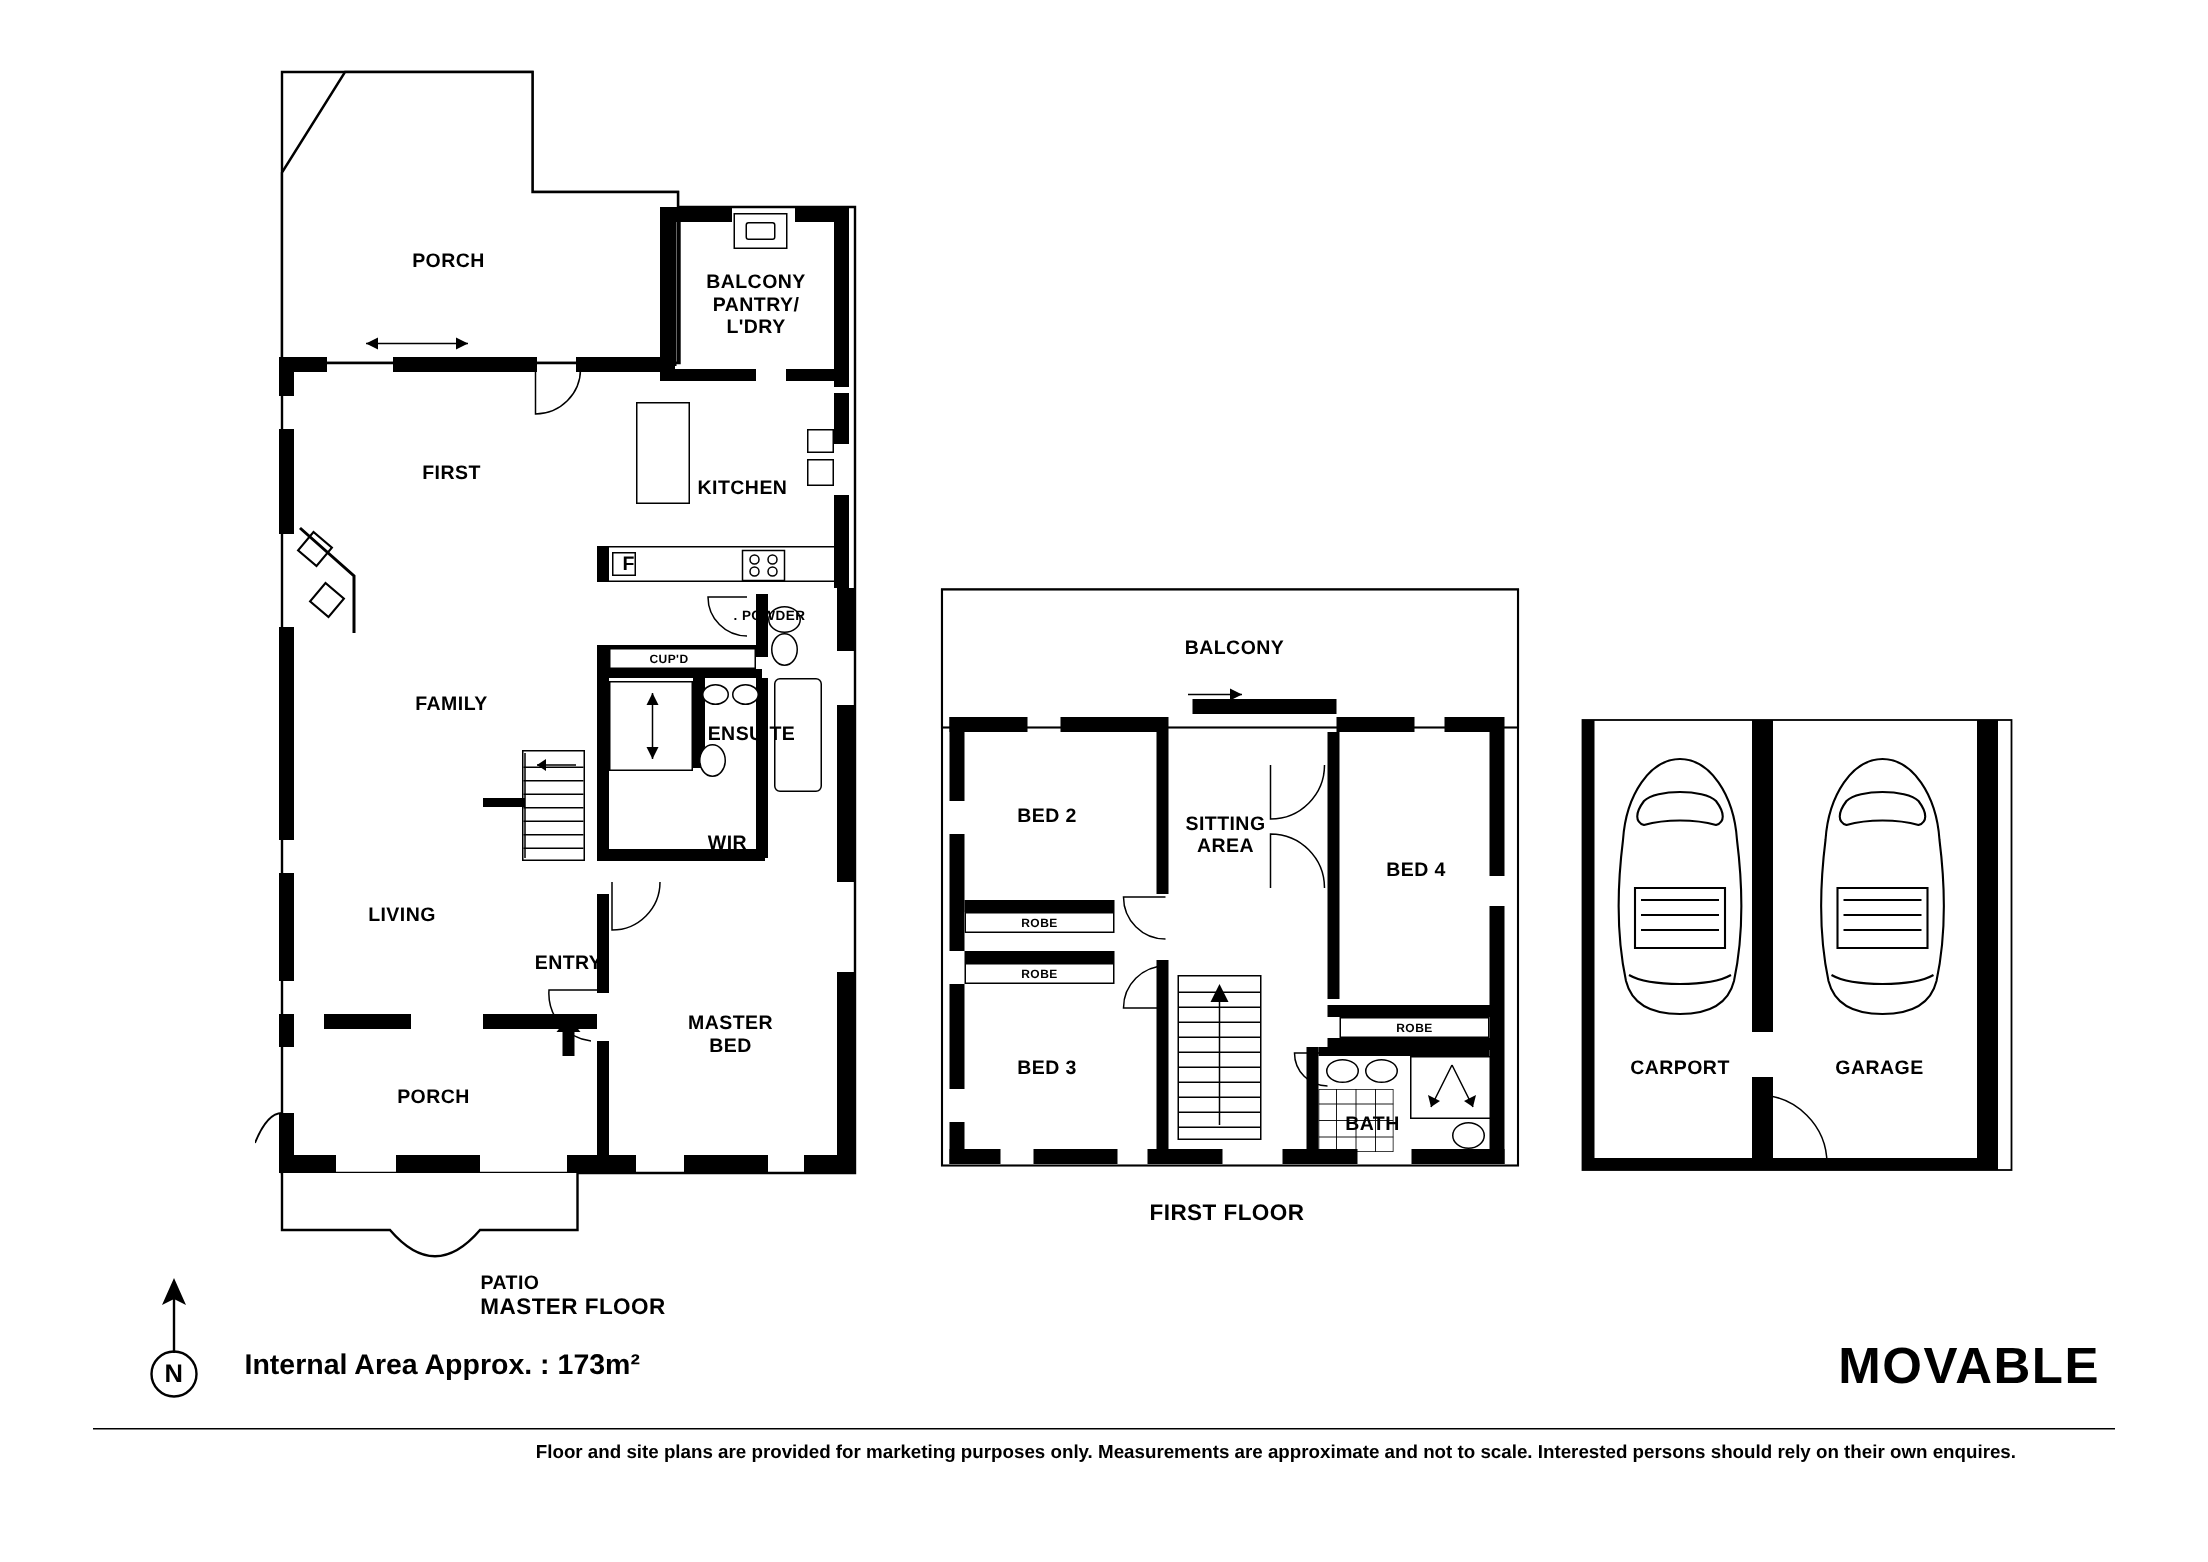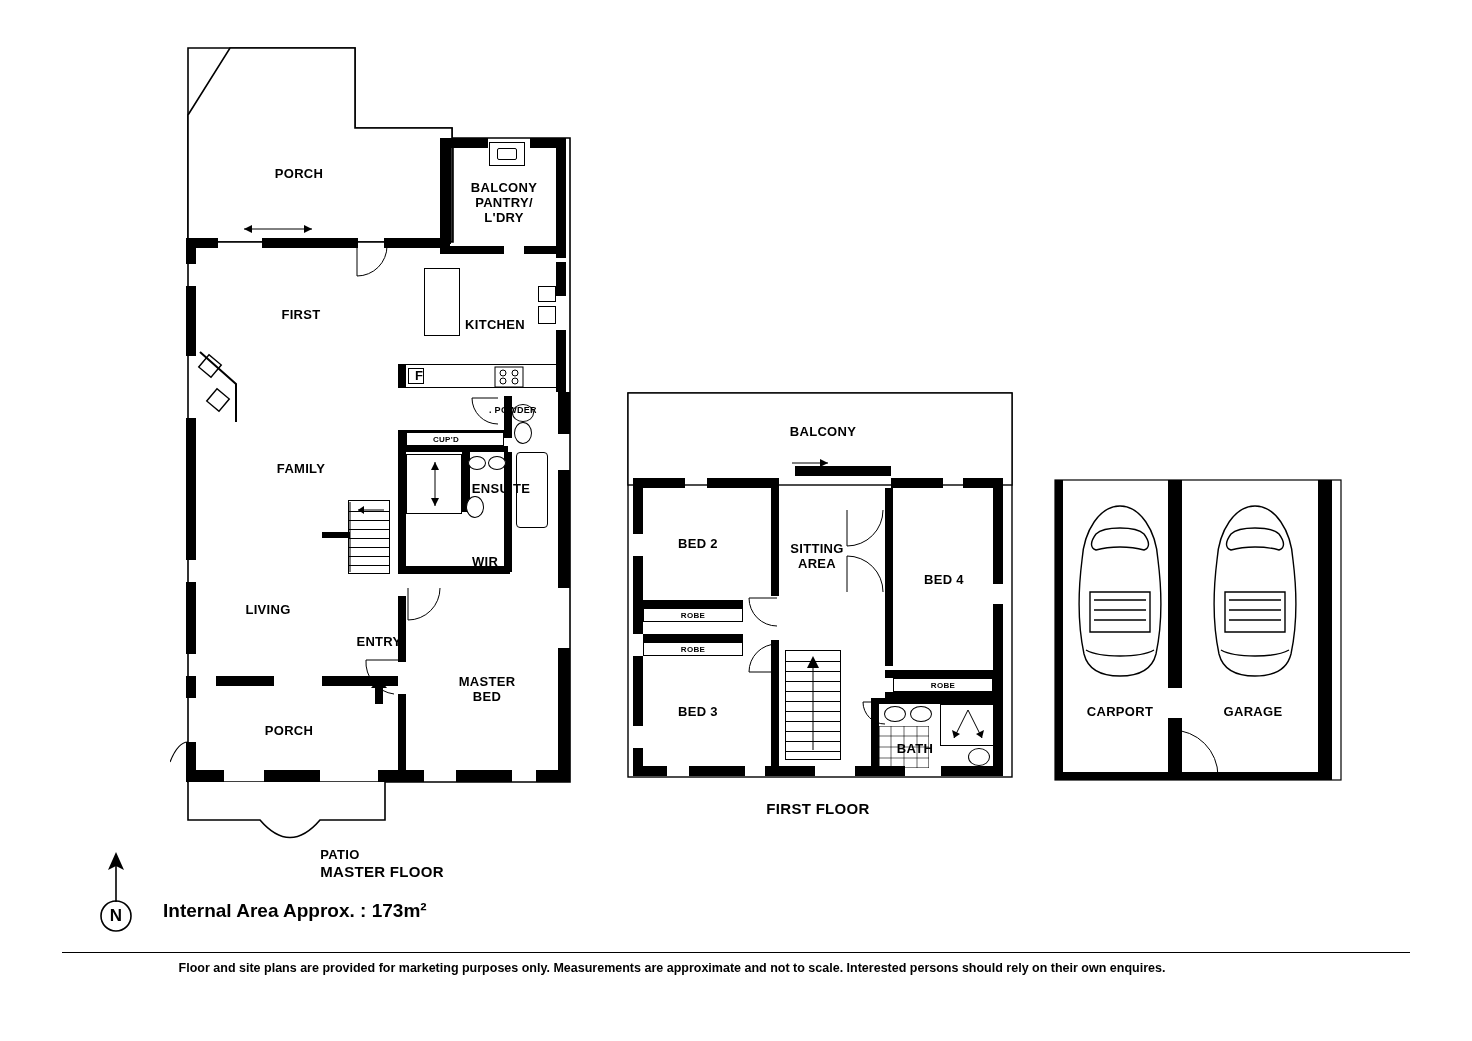--- a/index.html
+++ b/index.html
@@ -9,21 +9,21 @@
   .lbl.sm{font-size:9px;}
   .lbl.xs{font-size:8px;}
   .lbl.big{font-size:15px;}
   .wall{position:absolute;background:#000;}
   .thin{position:absolute;background:#000;}
   .fixt{position:absolute;border:1px solid #000;box-sizing:border-box;background:#fff;}
   .ell{border-radius:50%;}
   .stair{position:absolute;border:1px solid #000;box-sizing:border-box;background:#fff;}
   .stair i{position:absolute;left:0;right:0;height:1px;background:#000;}
   .footer-rule{position:absolute;left:62px;top:952px;width:1348px;height:1px;background:#000;}
-  .disclaimer{position:absolute;left:0;top:961px;width:1344px;text-align:center;font-size:12.5px;font-weight:bold;}
+  .disclaimer{position:absolute;left:0;top:961px;width:1344px;text-align:right;font-size:12.5px;font-weight:bold;}
   .area-text{position:absolute;left:163px;top:900px;font-size:19px;font-weight:bold;}
   .brand{position:absolute;right:72px;top:892px;font-size:34px;letter-spacing:1px;font-weight:bold;}
   svg{display:block;}
 </style>
 </head>
 <body>
 
 <div class="stage">
 
   <svg width="420" height="850" style="position:absolute;left:170px;top:20px;">
@@ -345,15 +345,16 @@
   <div class="lbl" style="left:1205px;top:705px;width:96px;">GARAGE</div>
 
   <svg style="position:absolute;left:90px;top:848px;" width="62" height="84">
     <path d="M26 54 L26 16" stroke="#000" stroke-width="1.6" fill="none"></path>
     <path d="M26 4 L18 22 L26 18 L34 22 Z" fill="#000"></path>
     <circle cx="26" cy="68" r="15" fill="none" stroke="#000" stroke-width="1.6"></circle>
   </svg>
   <div class="lbl" style="left:101px;top:906px;width:30px;font-size:17px;">N</div>
 
   <div class="area-text">Internal Area Approx. : 173m²</div>
+  <div class="brand">MOVABLE</div>
   <div class="footer-rule"></div>
   <div class="disclaimer">Floor and site plans are provided for marketing purposes only. Measurements are approximate and not to scale. Interested persons should rely on their own enquires.</div>
 </div>
 
 </body></html>

